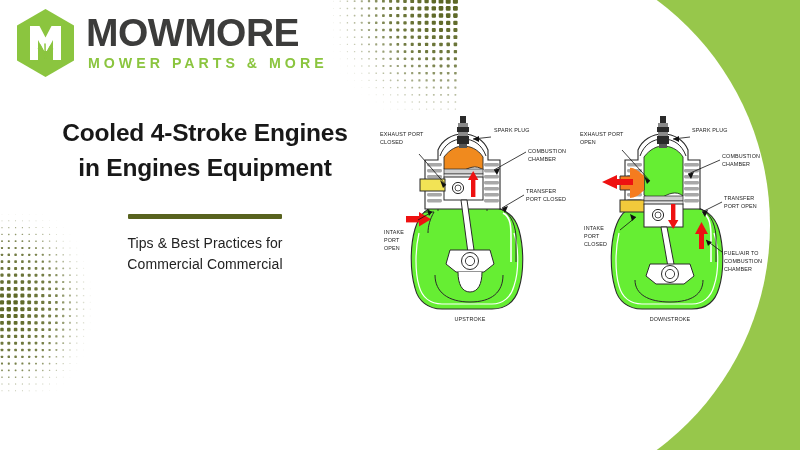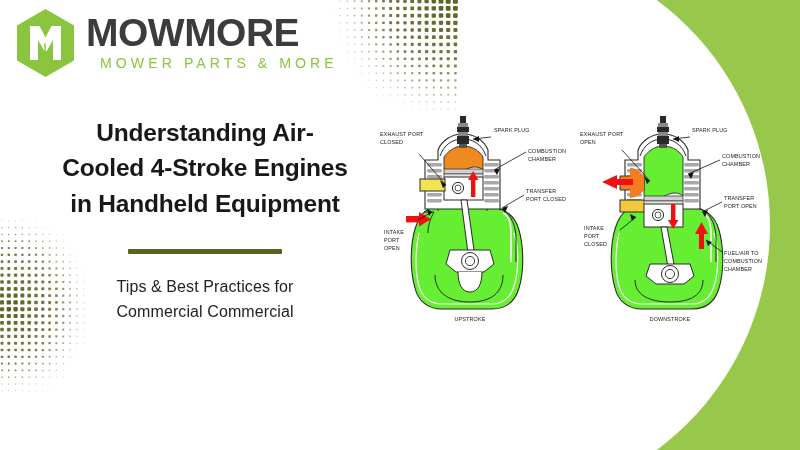--- a/index.html
+++ b/index.html
@@ -71,26 +71,26 @@
   .logo-main{
     font-size:39px;
     font-weight:bold;
     letter-spacing:-0.5px;
     color:#3c3c3b;
     line-height:0.98;
     font-family:"Liberation Sans", sans-serif;
   }
   .logo-sub{
     font-size:14.2px;
-    font-weight:normal;
+    font-weight:bold;
     letter-spacing:4.0px;
     color:#8bc53f;
     line-height:1.25;
     margin-top:3px;
-    margin-left:14px;
+    margin-left:2px;
   }
 
   
   .headline-block{
     position:absolute;
     left:46px;top:115px;
     width:318px;
     z-index:6;
     text-align:center;
   }
@@ -102,22 +102,22 @@
     letter-spacing:-0.2px;
     margin:0;
   }
   .divider{
     width:154px;height:5px;
     background:#58631f;
     margin:28px auto 0 auto;
     border-radius:1px;
   }
   .subhead{
-    margin-top:21px;
-    font-size:16px;
+    margin-top:14px;
+    font-size:14px;
     color:#222222;
     line-height:1.55;
     letter-spacing:0.1px;
   }
 
   
   .diagram{
     position:absolute;
     z-index:5;
   }
@@ -991,23 +991,22 @@
       </svg>
     </div>
     <div class="logo-wordmark">
       <div class="logo-main">MOWMORE</div>
       <div class="logo-sub">MOWER PARTS &amp; MORE</div>
     </div>
   </div>
 
   <div class="headline-block">
     <div class="headline">
-      <div>Understanding Air-</div>
       <div>Cooled 4-Stroke Engines</div>
-      <div>in Handheld Equipment</div>
+      <div>in Engines Equipment</div>
     </div>
     <div class="divider"></div>
     <div class="subhead">
       <div>Tips &amp; Best Practices for</div>
       <div>Commercial Commercial</div>
     </div>
   </div>
 
   <svg class="diagram diagram-left" width="216" height="214" viewBox="0 0 216 214">
     <rect x="0" y="0" width="216" height="214" fill="#ffffff"></rect>

